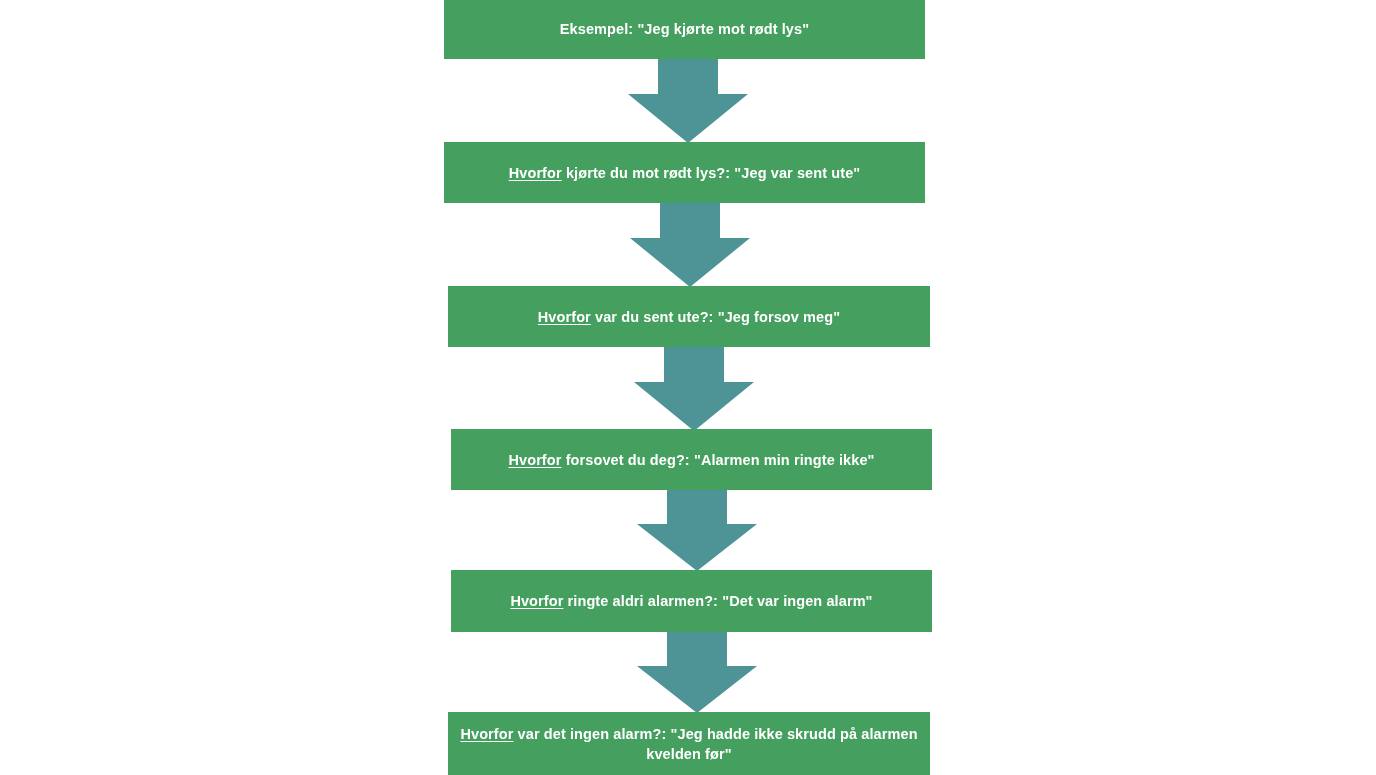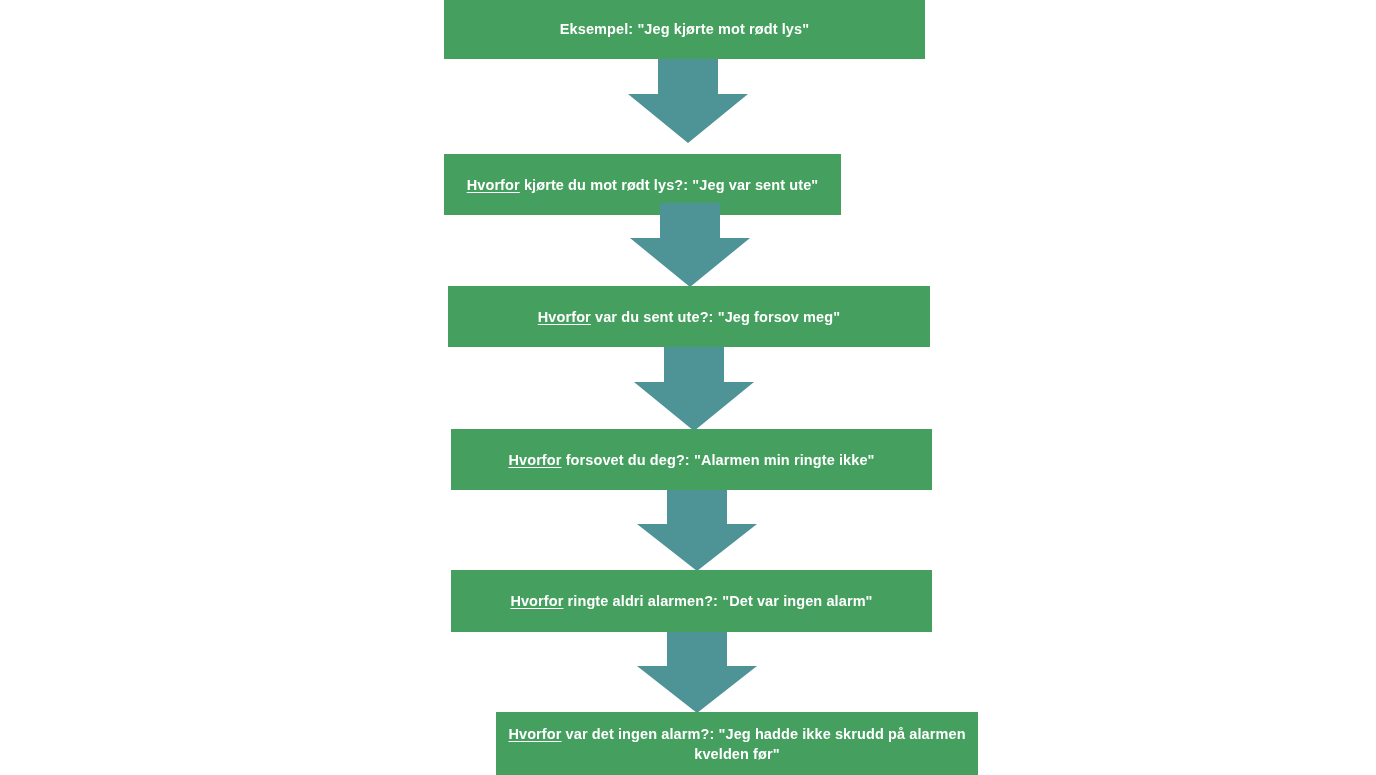--- a/index.html
+++ b/index.html
@@ -55,21 +55,21 @@
   <div class="node" style="left:444px; top:-2px; width:481px; height:61px;">
     <span class="node-text"><span class="kw"></span><span>Eksempel: "Jeg kjørte mot rødt lys"</span></span>
   </div>
 
   <div class="arrow" style="left:628px; top:59px; width:120px; height:84px;">
     <svg width="120" height="84" viewBox="0 0 120 84" xmlns="http://www.w3.org/2000/svg">
       <polygon points="30,0 90,0 90,35 120,35 60,84 0,35 30,35" fill="#4e9396"></polygon>
     </svg>
   </div>
 
-  <div class="node" style="left:444px; top:154px; width:397px; height:61px;">
+  <div class="node" style="left:444px; top:142px; width:481px; height:61px;">
     <span class="node-text"><span class="kw">Hvorfor</span><span> kjørte du mot rødt lys?: "Jeg var sent ute"</span></span>
   </div>
 
   <div class="arrow" style="left:630px; top:203px; width:120px; height:84px;">
     <svg width="120" height="84" viewBox="0 0 120 84" xmlns="http://www.w3.org/2000/svg">
       <polygon points="30,0 90,0 90,35 120,35 60,84 0,35 30,35" fill="#4e9396"></polygon>
     </svg>
   </div>
 
   <div class="node" style="left:448px; top:286px; width:482px; height:61px;align-items:center;">
@@ -95,17 +95,17 @@
   <div class="node" style="left:451px; top:570px; width:481px; height:62px;">
     <span class="node-text"><span class="kw">Hvorfor</span><span> ringte aldri alarmen?: "Det var ingen alarm"</span></span>
   </div>
 
   <div class="arrow" style="left:637px; top:632px; width:120px; height:81px;">
     <svg width="120" height="81" viewBox="0 0 120 81" xmlns="http://www.w3.org/2000/svg">
       <polygon points="30,0 90,0 90,34 120,34 60,81 0,34 30,34" fill="#4e9396"></polygon>
     </svg>
   </div>
 
-  <div class="node" style="left:448px; top:712px; width:482px; height:63px;margin-left:48px;">
+  <div class="node" style="left:448px; top:712px; width:482px; height:63px;">
     <span class="node-text"><span class="kw">Hvorfor</span><span> var det ingen alarm?: "Jeg hadde ikke skrudd på alarmen kvelden før"</span></span>
   </div>
 
 </div>
 
 </body></html>

